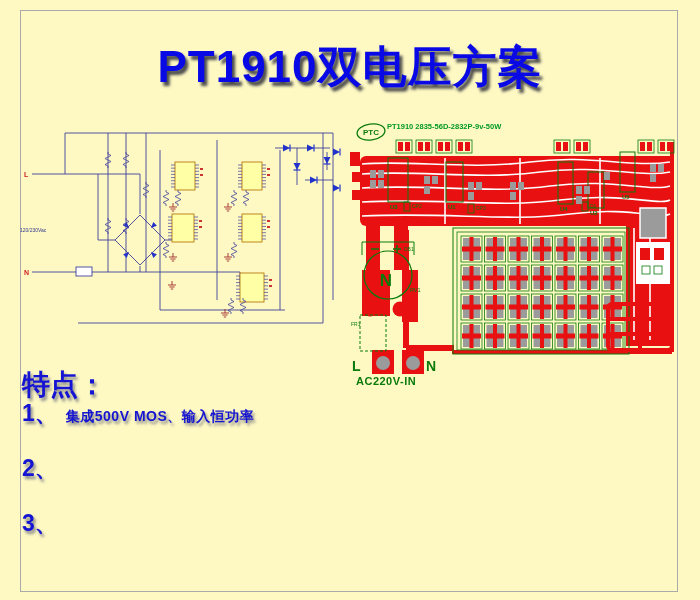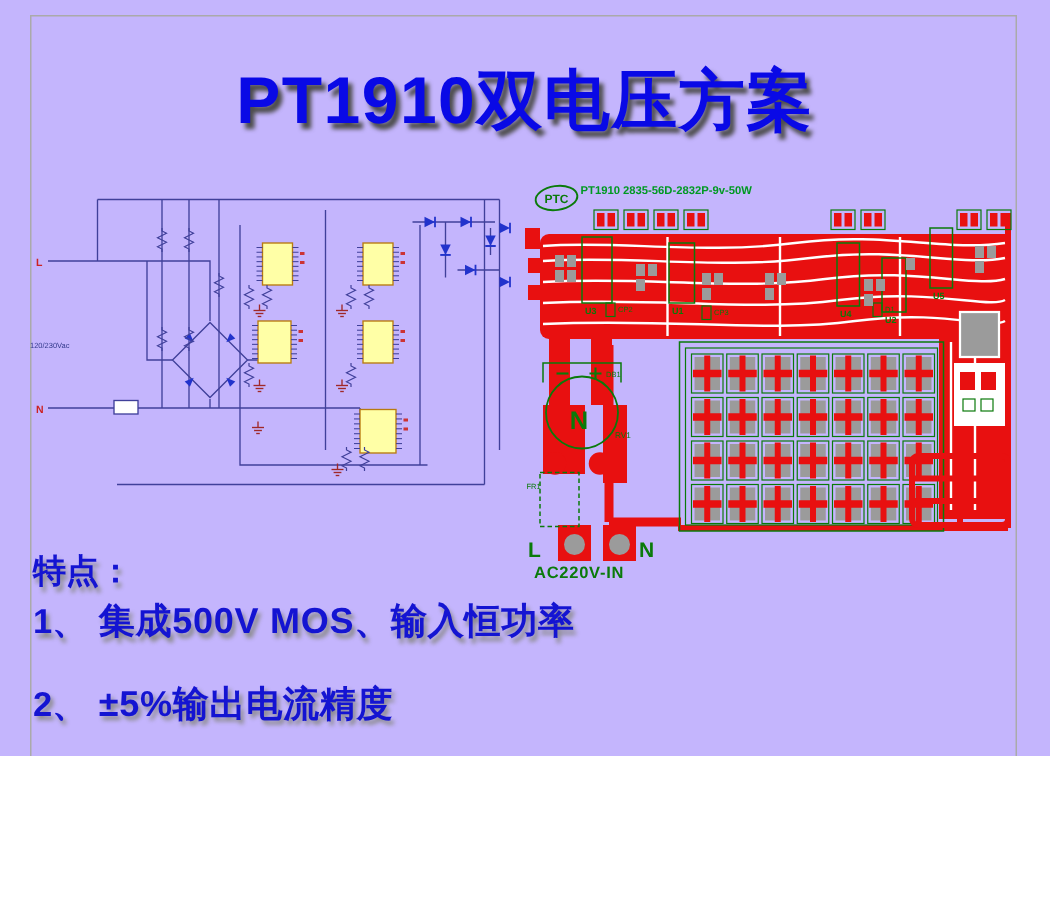--- a/index.html
+++ b/index.html
@@ -1,30 +1,30 @@
 <!DOCTYPE html>
 <html><head>
 <meta charset="utf-8">
 <style>
   html,body{margin:0;padding:0;background:#fff;}
-  .canvas{position:relative;width:700px;height:504px;background:#c4b5fd;overflow:hidden;
+  .canvas{position:relative;width:700px;height:600px;background:#fef9c3;overflow:hidden;
           font-family:"Liberation Sans",sans-serif;}
   .frame{position:absolute;left:20px;top:10px;width:656px;height:580px;
          border:1px solid #aaa;pointer-events:none;}
   .title{position:absolute;left:0;top:38px;width:100%;margin:0;text-align:center;
          font-size:44px;font-weight:bold;letter-spacing:1px;color:#0909e6;
          text-shadow:3px 4px 3px #4d4d4d;}
   .schematic{position:absolute;left:20px;top:110px;width:340px;height:265px;}
   .pcb{position:absolute;left:350px;top:112px;width:330px;height:280px;}
   .features{position:absolute;left:22px;top:366px;width:470px;color:#1414d2;}
-  .feat-heading{font-size:22px;font-weight:bold;text-shadow:2px 3px 3px #8a8a8a;}
+  .feat-heading{font-size:28px;font-weight:bold;text-shadow:2px 3px 3px #8a8a8a;}
   .feat{position:absolute;left:0;display:flex;align-items:baseline;white-space:nowrap;
         text-shadow:2px 3px 3px #8a8a8a;}
   .feat .num{font-size:23px;font-weight:bold;margin-right:8px;}
-  .feat .txt{font-size:24px;font-weight:bold;letter-spacing:0.5px;}
+  .feat .txt{font-size:14px;font-weight:bold;letter-spacing:0.5px;}
   .feat.f1{top:32px;} .feat.f2{top:87px;} .feat.f3{top:142px;}
   text{font-family:"Liberation Sans",sans-serif;}
 </style>
 </head>
 <body>
 
 <div class="canvas">
   <div class="frame"></div>
 
   <h1 class="title">PT1910双电压方案</h1>
@@ -660,19 +660,18 @@
   </svg>
 
   <div class="features">
     <div class="feat-heading">特点：</div>
     <div class="feat f1">
       <span class="num">1、</span>
       <span class="txt">集成500V MOS、输入恒功率</span>
     </div>
     <div class="feat f2">
       <span class="num">2、</span>
-      <span class="txt">±5%输出电流精度</span>
     </div>
     <div class="feat f3">
       <span class="num">3、</span>
     </div>
   </div>
 </div>
 
 </body></html>

